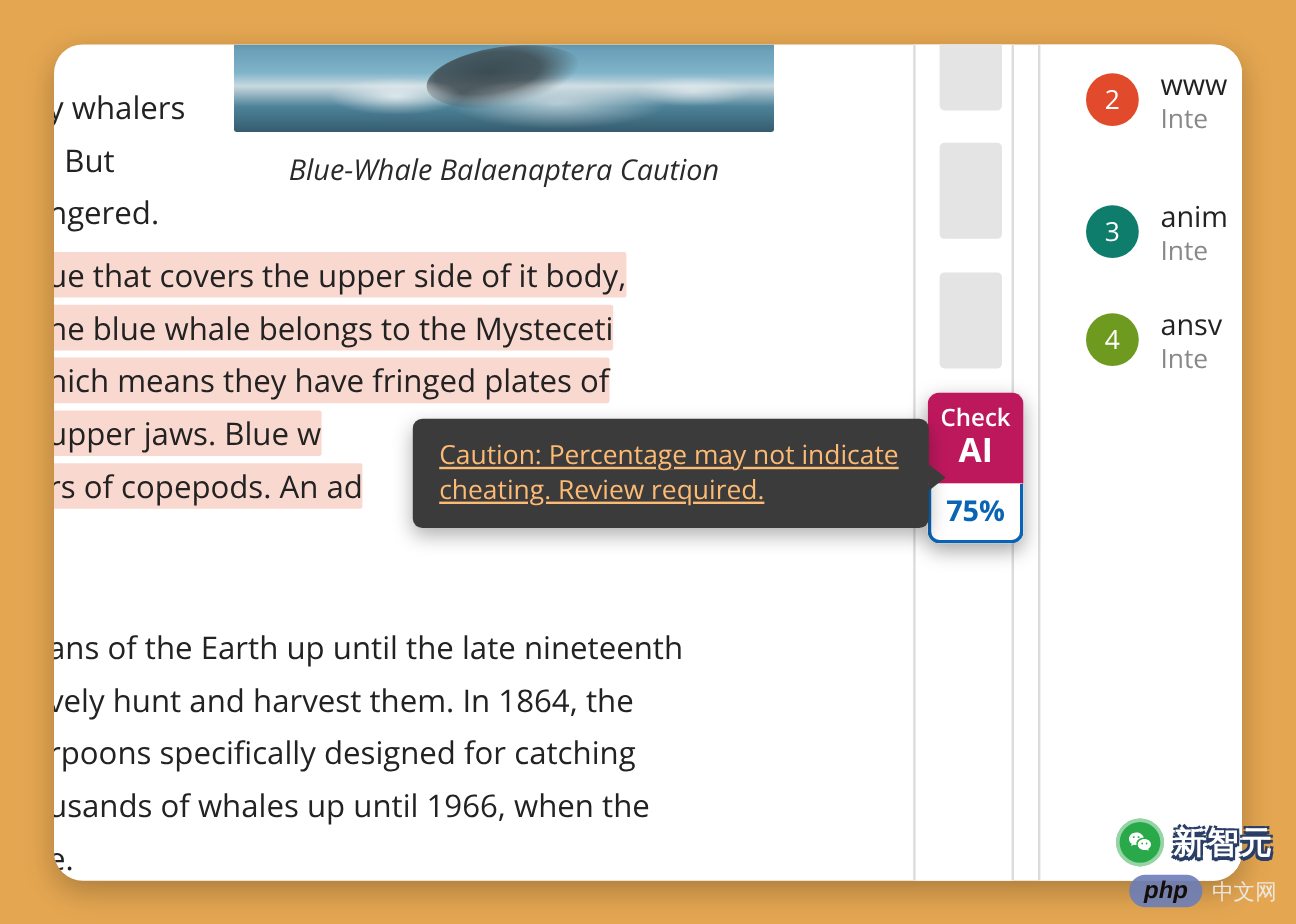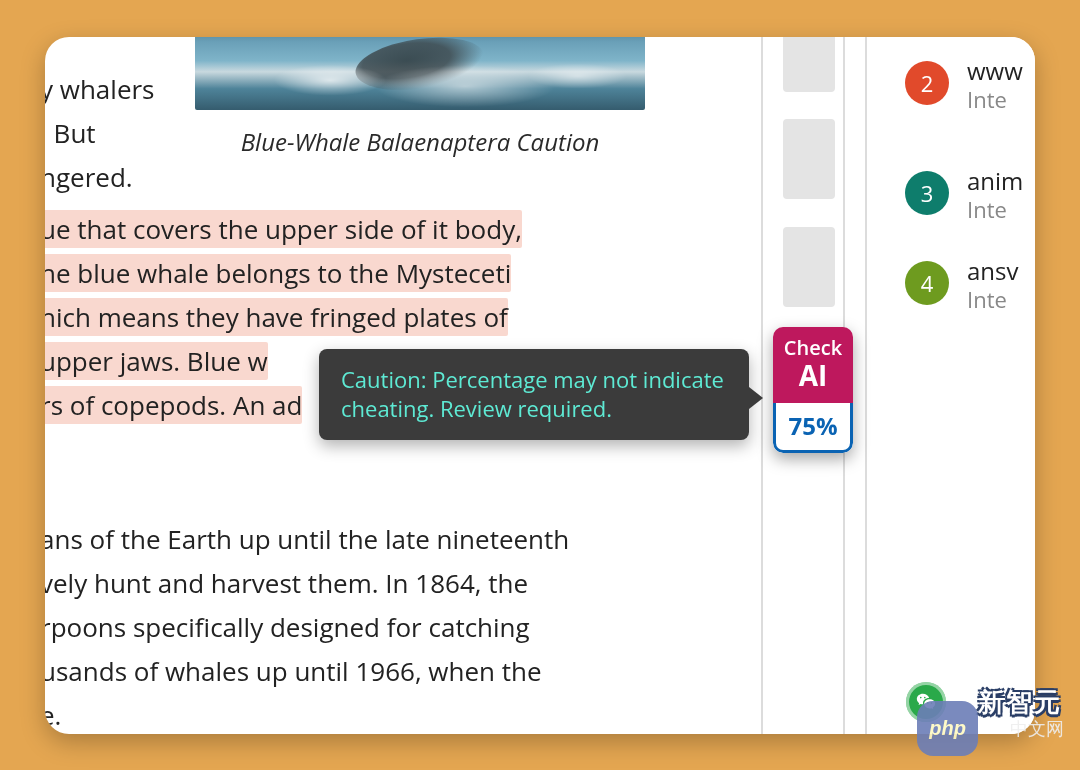--- a/index.html
+++ b/index.html
@@ -164,46 +164,46 @@
     font-weight: 700;
     font-size: 24px;
     padding: 6px 0 8px;
     border-bottom-left-radius: 10px;
     border-bottom-right-radius: 10px;
   }
 
   
   .tooltip {
     position: absolute;
-    left: 274px; top: 312px;
+    left: 299px; top: 312px;
     background: #3b3b3b;
-    color: #5eead4;
+    color: #fdba74;
     font-size: 22px;
     line-height: 1.35;
     padding: 16px 22px;
     border-radius: 8px;
     max-width: 430px;
     box-shadow: 0 6px 16px rgba(0,0,0,0.3);
+    text-decoration: underline;
   }
   .tooltip::after {
     content: "";
     position: absolute;
     right: -14px;
     top: 38px;
     border-width: 11px 0 11px 14px;
     border-style: solid;
     border-color: transparent transparent transparent #3b3b3b;
   }
 
   
   .wm {
     position: absolute;
     pointer-events: none;
     user-select: none;
-    gap: 24px;
   }
   .wm-badge {
     right: 18px; bottom: 48px;
     display: flex; align-items: center;
     font-family: "Microsoft YaHei", sans-serif;
     font-weight: 800;
     color: #fff;
     font-size: 26px;
   }
   .wm-badge .circ {
@@ -224,24 +224,24 @@
   .wm-php {
     right: 16px; bottom: 14px;
     display: flex; align-items: center;
     font-family: "Microsoft YaHei", sans-serif;
     color: #eee;
     font-size: 18px;
     opacity: 0.9;
   }
   .wm-php .logo {
     background: #6c7eb7;
-    color: #fef9c3;
+    color: #000000;
     font-weight: 900;
     font-size: 20px;
-    padding: 16px 12px;
+    padding: 2px 12px;
     border-radius: 16px;
     margin-right: 8px;
     font-style: italic;
   }
 </style>
 </head>
 <body>
 
 <div class="card">
 

